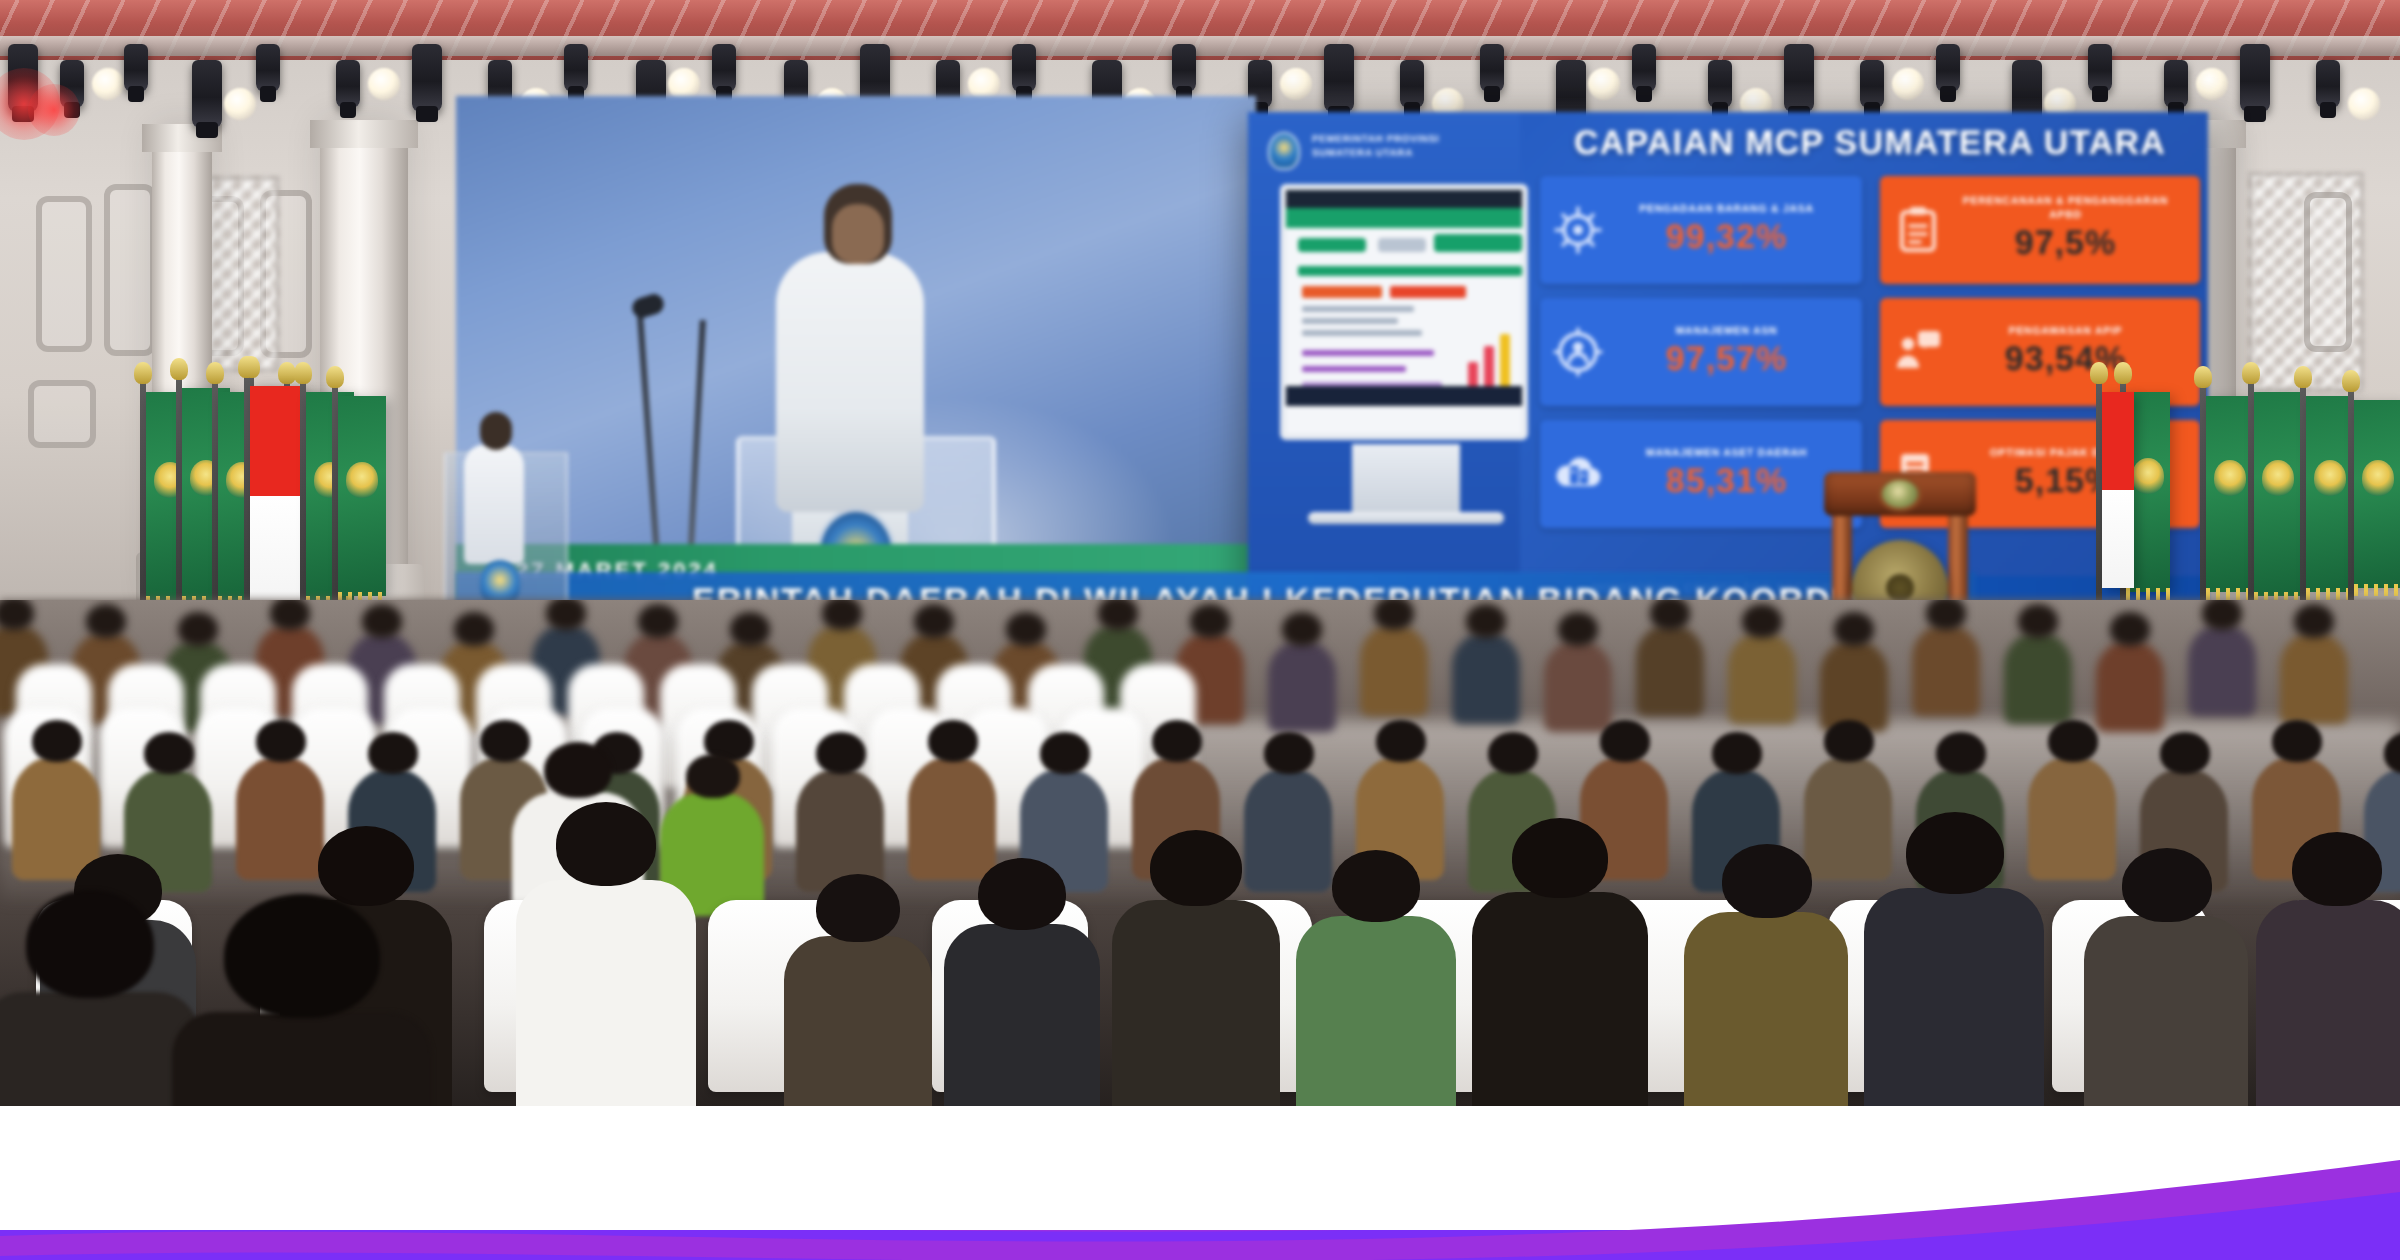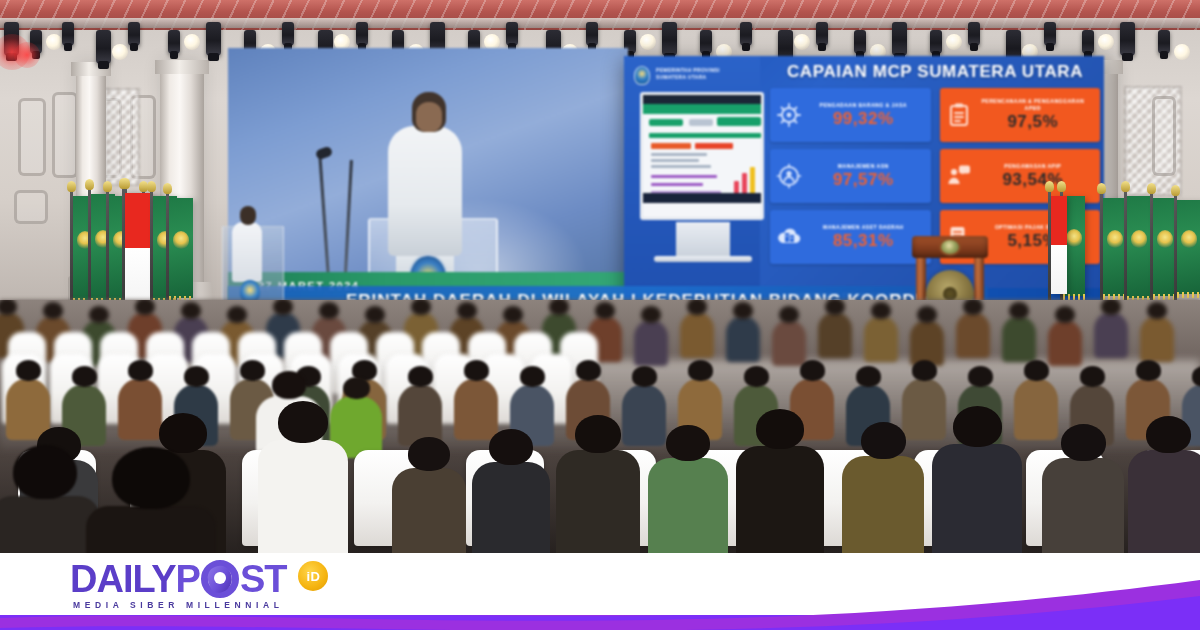--- a/index.html
+++ b/index.html
@@ -951,30 +951,14 @@
     <path id="wv1" d="M0,64 C320,52 680,96 1200,26 L1200,90 L0,90 Z" fill="#9b30e0"></path>
     <path id="wv2" d="M0,74 C330,62 700,102 1200,40 L1200,90 L0,90 Z" fill="#7b2ff7"></path>
     <path id="wv3" d="M0,84 C340,74 720,108 1200,58 L1200,90 L0,90 Z" fill="#5c1ed6"></path>
   </svg>
   <div class="footer-white"></div>
   <svg class="footer-wave" viewBox="0 0 1200 90" preserveAspectRatio="none" style="top:552px;">
     <path id="wv4" d="M0,66 C320,54 680,98 1200,28 L1200,90 L0,90 Z" fill="#9b30e0"></path>
     <path id="wv5" d="M0,76 C340,66 710,104 1200,44 L1200,90 L0,90 Z" fill="#7b2ff7"></path>
   </svg>
 
-  <div class="logo-wrap">
-    <div class="logo-text-block">
-      <div class="logo-main">
-        <span>DAILY</span>
-          <span class="seg2">P</span>
-          <span class="logo-o">
-            <span class="ring"></span>
-            <span class="swirl"></span>
-            <span class="dot"></span>
-          </span>
-          <span class="seg2">ST</span>
-      </div>
-      <div class="logo-tag">MEDIA SIBER MILLENNIAL</div>
-    </div>
-    <div class="id-badge">iD</div>
-  </div>
 
 </div>
 
 </body></html>

